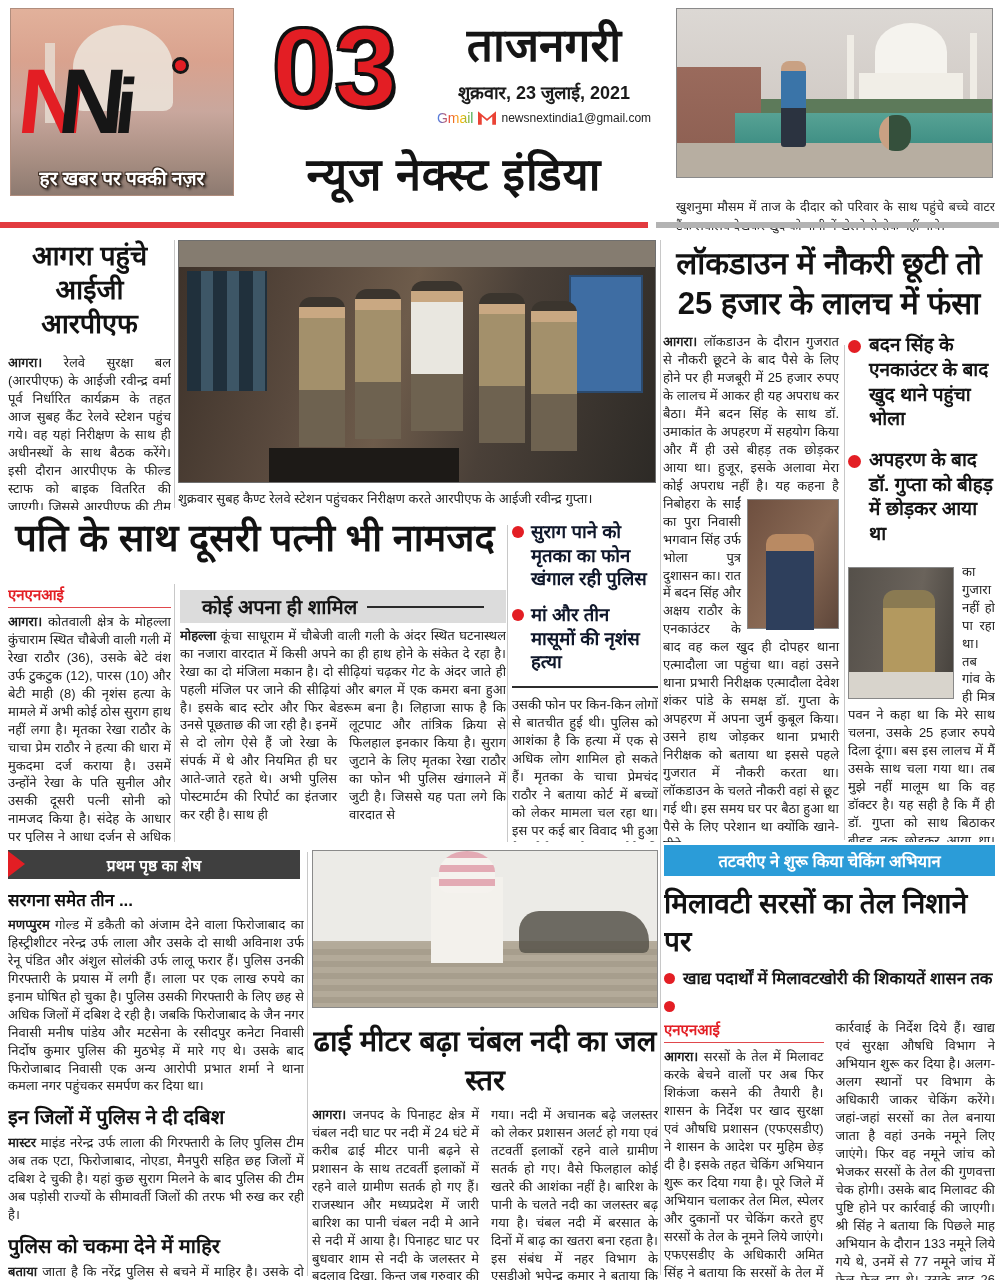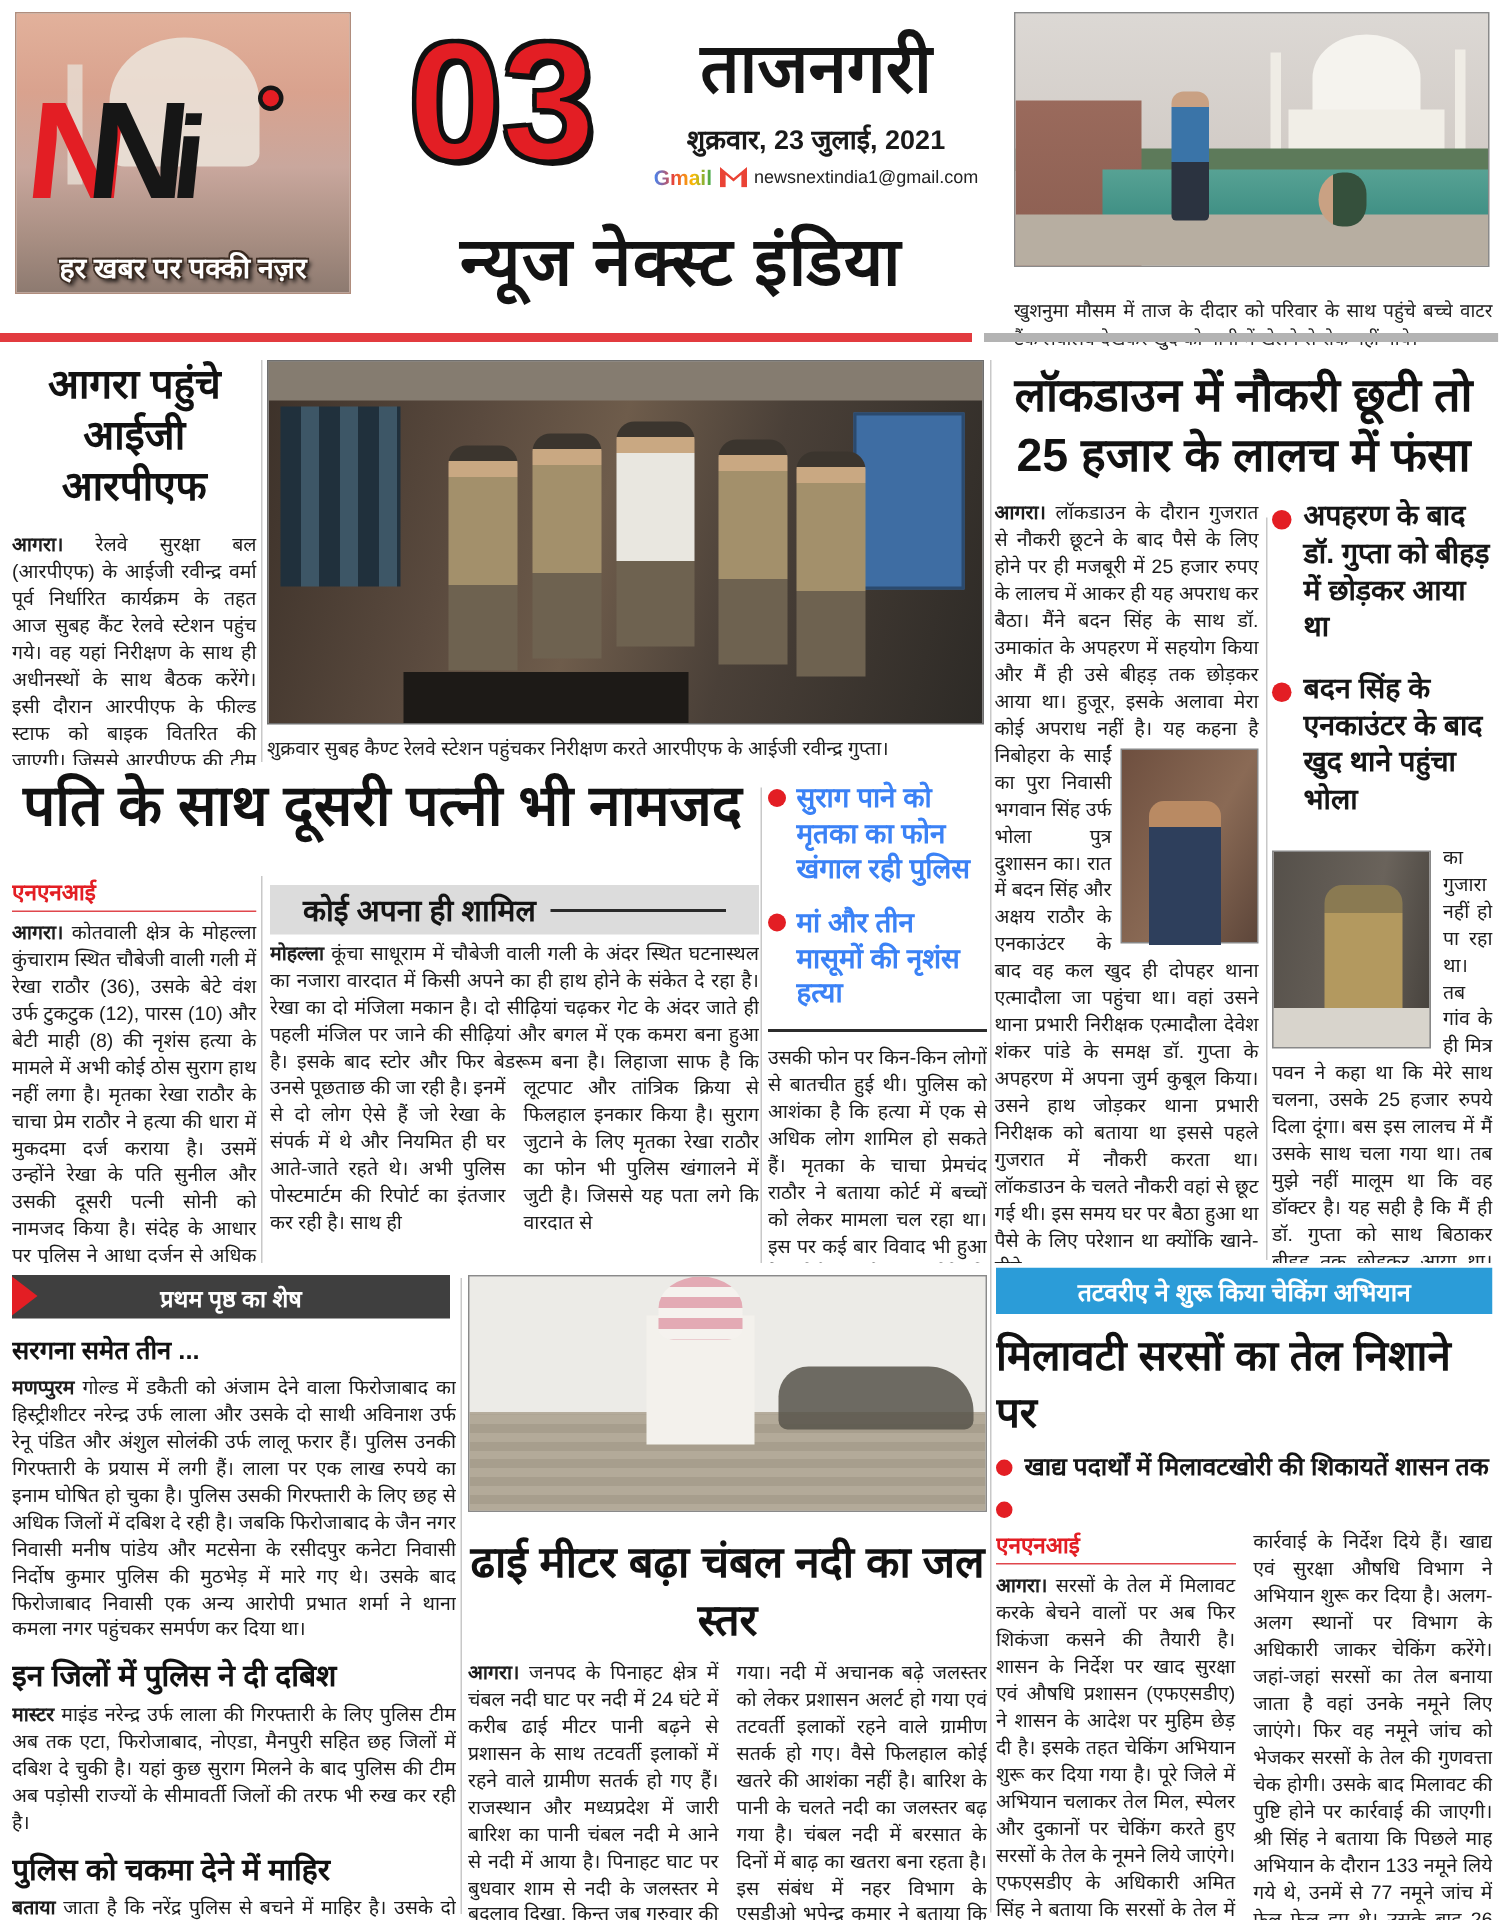--- a/index.html
+++ b/index.html
@@ -26,21 +26,21 @@
   .logo-dot { position:absolute; right:44px; top:48px; width:17px; height:17px; border-radius:50%; background:#e31e24; border:3px solid #161616; }
   .logo-tagline { position:absolute; left:0; bottom:4px; width:100%; text-align:center; font-size:19px; font-weight:800;
     color:#fff; text-shadow:1px 1px 0 #3a2a20,-1px -1px 0 #3a2a20,1px -1px 0 #3a2a20,-1px 1px 0 #3a2a20,2px 2px 3px #000; }
 
   .page-num { left:242px; top:4px; width:185px; height:140px; font-size:112px; font-weight:900; color:#e31e24;
     text-align:center; line-height:1.15; -webkit-text-stroke:2px #111;
     text-shadow:-2px -2px 0 #111,2px -2px 0 #111,-2px 2px 0 #111,3px 3px 0 #111; }
   .edition { left:418px; top:12px; width:252px; text-align:center; font-size:46px; font-weight:800; color:#151515; }
   .date-line { left:418px; top:80px; width:252px; text-align:center; font-size:18px; font-weight:600; color:#1a1a1a; }
   .gmail-line { left:418px; top:110px; width:252px; display:flex; align-items:center; justify-content:center; gap:5px; }
-  .gmail-word { font-size:14px; font-weight:700;
+  .gmail-word { font-size:14px; font-weight:400;
     background:linear-gradient(90deg,#4285f4,#ea4335,#fbbc05,#34a853); -webkit-background-clip:text; background-clip:text; color:transparent; }
   .gmail-m { display:inline-block; }
   .email-addr { font-size:12px; color:#222; }
   .paper-name { left:238px; top:142px; width:432px; text-align:center; font-size:45px; font-weight:800; color:#131313; letter-spacing:1px; }
 
   .mast-photo { left:676px; top:8px; width:317px; height:170px; border:1px solid #8a8a8a; overflow:hidden;
     background:linear-gradient(180deg,#dcd8d4 0%,#d2ccc7 55%,#c4beb4 100%); }
   .mp-dome { position:absolute; left:198px; top:14px; width:72px; height:58px; background:#f5f3ee; border-radius:50% 50% 8% 8%; }
   .mp-dome-base { position:absolute; left:182px; top:64px; width:104px; height:32px; background:#f1eee7; }
   .mp-min1 { position:absolute; left:170px; top:26px; width:7px; height:68px; background:#efece5; }
@@ -98,21 +98,21 @@
   .nj-headline { left:8px; top:516px; width:494px; text-align:center; font-size:38px; line-height:1.2; }
   .nj-byline, .fs-byline { color:#e31e24; font-weight:800; font-size:15px; border-bottom:1.5px solid #e0474c; padding-bottom:3px; margin-bottom:5px; }
   .nj-col1 { left:8px; top:584px; width:163px; height:258px; overflow:hidden; }
   .nj-box { left:180px; top:590px; width:326px; height:124px; overflow:hidden; }
   .nj-box-title { display:flex; align-items:center; gap:10px; background:#dcdcdc; padding:3px 22px; margin-bottom:4px; }
   .nj-box-title .t { font-size:20px; font-weight:800; color:#141414; white-space:nowrap; }
   .nj-box-title .rule { flex:1; height:2px; background:#2a2a2a; }
   .nj-subcols { left:180px; top:716px; width:326px; height:126px; overflow:hidden; display:flex; gap:12px; }
   .nj-subcols > div { flex:1; }
   .nj-right { left:512px; top:520px; width:146px; height:322px; overflow:hidden; }
-  .nj-bullet { display:flex; gap:7px; font-size:18.5px; line-height:1.28; font-weight:600; color:#3b82f6; margin-bottom:12px; }
+  .nj-bullet { display:flex; gap:7px; font-size:18.5px; line-height:1.28; font-weight:600; color:#0f172a; margin-bottom:12px; }
   .nj-bullet .dot { width:12px; height:12px; margin-top:6px; }
   .nj-divider { border-top:2px solid #2c2c2c; margin:2px 0 8px; }
 
   
   .fp { left:8px; top:850px; width:296px; height:430px; overflow:hidden; }
   .fp-bar { position:relative; width:292px; height:29px; background:#3f3f3f; color:#fff; display:flex;
     align-items:center; justify-content:center; font-size:15.5px; font-weight:700; margin-bottom:9px; }
   .fp-arrow { position:absolute; left:0; top:1px; width:0; height:0;
     border-top:13px solid transparent; border-bottom:13px solid transparent; border-left:17px solid #e31e24; }
   .fp-headline { font-size:17px; margin-bottom:5px; }
@@ -216,25 +216,25 @@
           <span>लॉकडाउन के दौरान गुजरात से नौकरी छूटने के बाद पैसे के लिए होने पर ही मजबूरी में 25 हजार रुपए के लालच में आकर ही यह अपराध कर बैठा। मैंने बदन सिंह के साथ डॉ. उमाकांत के अपहरण में सहयोग किया और मैं ही उसे बीहड़ तक छोड़कर आया था। हुजूर, इसके अलावा मेरा कोई अपराध नहीं है।</span>
           <span class="ph-a">
               <span class="man"></span>
             </span>
           <span>यह कहना है निबोहरा के साईं का पुरा निवासी भगवान सिंह उर्फ भोला पुत्र दुशासन का। रात में बदन सिंह और अक्षय राठौर के एनकाउंटर के बाद वह कल खुद ही दोपहर थाना एत्मादौला जा पहुंचा था। वहां उसने थाना प्रभारी निरीक्षक एत्मादौला देवेश शंकर पांडे के समक्ष डॉ. गुप्ता के अपहरण में अपना जुर्म कुबूल किया। उसने हाथ जोड़कर थाना प्रभारी निरीक्षक को बताया था इससे पहले गुजरात में नौकरी करता था। लॉकडाउन के चलते नौकरी वहां से छूट गई थी। इस समय घर पर बैठा हुआ था पैसे के लिए परेशान था क्योंकि खाने-पीने</span>
         </div>
       </div>
       <div class="ld-col2">
         <div class="ld-bullet">
           <span class="dot"></span>
-          <span>अपहरण के बाद डॉ. गुप्ता को बीहड़ में छोड़कर आया था</span>
+          <span>बदन सिंह के एनकाउंटर के बाद खुद थाने पहुंचा भोला</span>
         </div>
         <div class="ld-bullet">
           <span class="dot"></span>
-          <span>बदन सिंह के एनकाउंटर के बाद खुद थाने पहुंचा भोला</span>
+          <span>अपहरण के बाद डॉ. गुप्ता को बीहड़ में छोड़कर आया था</span>
         </div>
         <div class="body-text">
           <span class="ph-b">
               <span class="officer"></span>
               <span class="desk"></span>
             </span>
           <span>का गुजारा नहीं हो पा रहा था। तब गांव के ही मित्र पवन ने कहा था कि मेरे साथ चलना, उसके 25 हजार रुपये दिला दूंगा। बस इस लालच में मैं उसके साथ चला गया था। तब मुझे नहीं मालूम था कि वह डॉक्टर है। यह सही है कि मैं ही डॉ. गुप्ता को साथ बिठाकर बीहड़ तक छोड़कर आया था। पुलिस लगातार बदमाशों के एनकाउंटर कर रही है इस डर से मैं आपके थाने में सरेंडर करने आया हूं, साहब बहुत ही गरीब परिवार से हूं। इंस्पेक्टर पांडे ने पूछताछ के बाद भोला को जेल भेज दिया।</span>
         </div>
       </div>
     </div>

